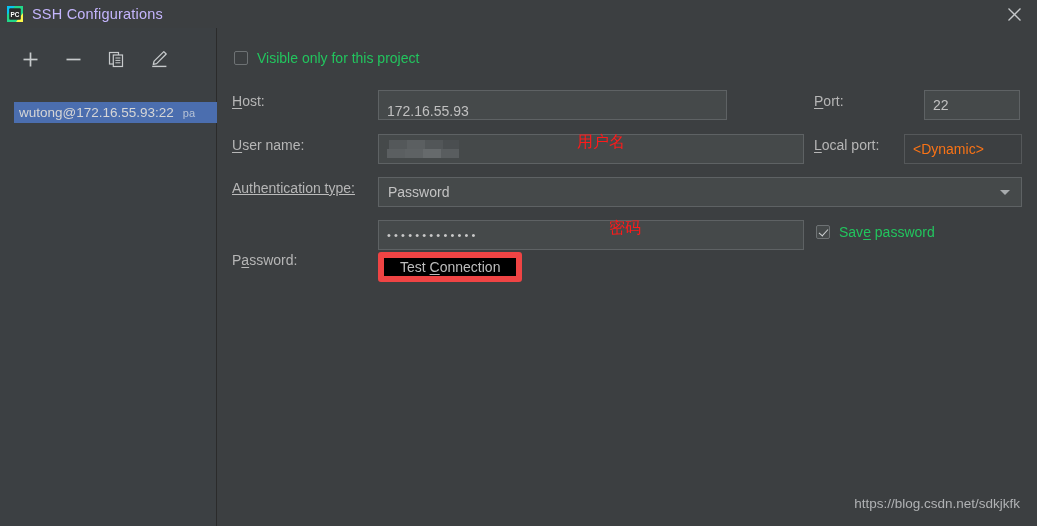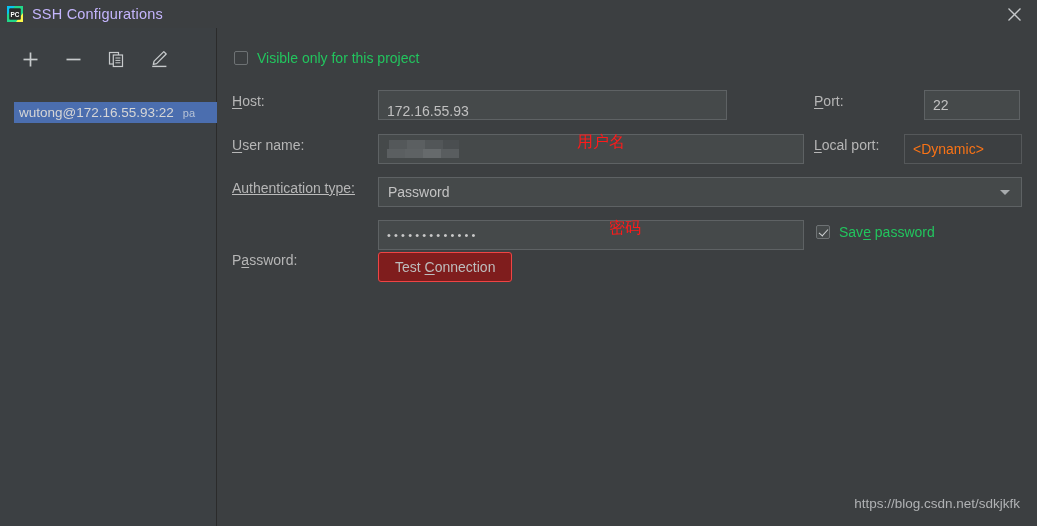--- a/index.html
+++ b/index.html
@@ -170,22 +170,22 @@
     line-height: 1;
     padding-top: 1px;
   }
 
   
   .redact { position: relative; width: 84px; height: 18px; }
   .redact i { position: absolute; display: block; }
 
   
   .btn {
-    background: #7f1d1d;
-    border: 1px solid #ef4444;
+    background: #000000;
+    border: 6px solid #ef4444;
     border-radius: 3px;
     height: 30px;
     padding: 0 16px;
     display: flex; align-items: center; justify-content: center;
     font-size: 14px;
     color: #bdbdbd;
     white-space: nowrap;
   }
   .btn u { text-decoration: underline; text-underline-offset: 2px; }
 

